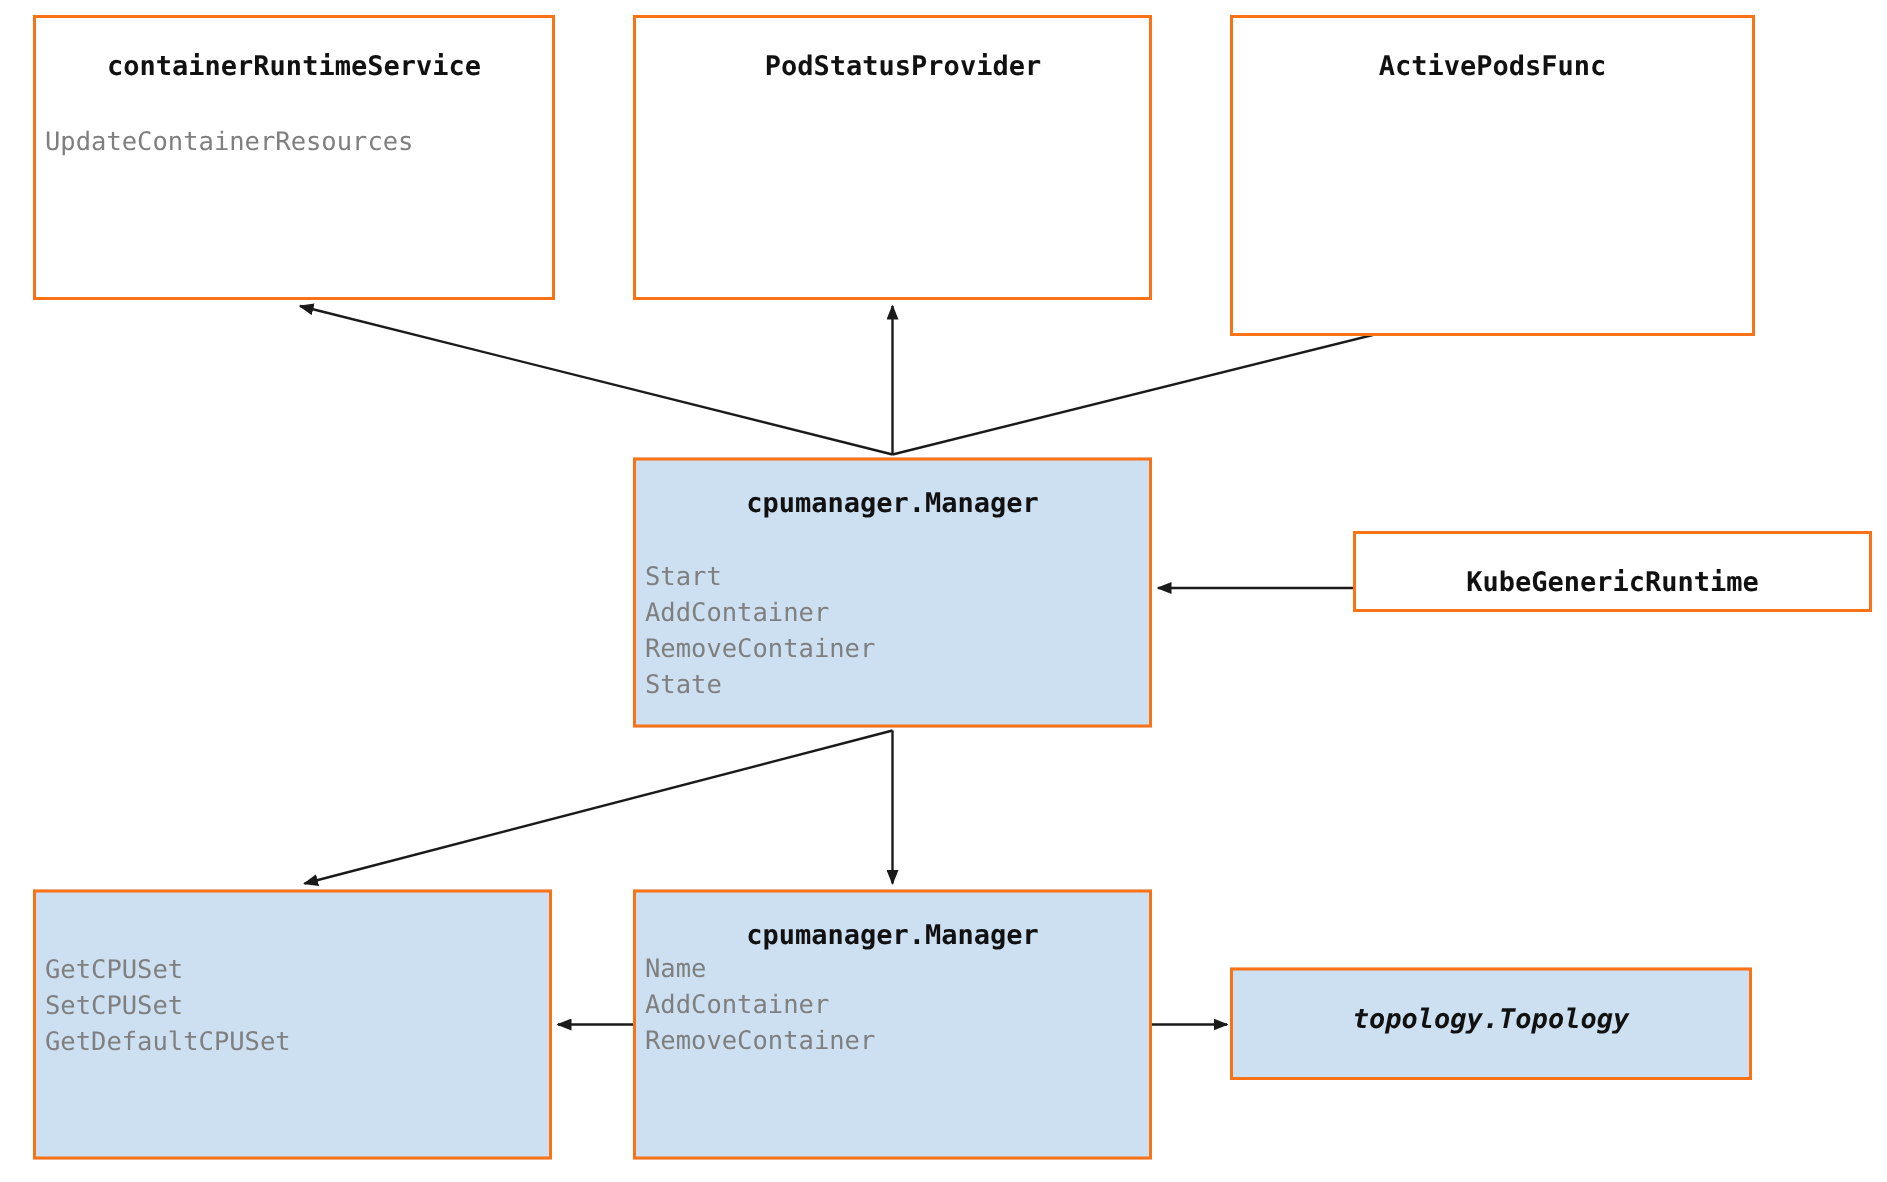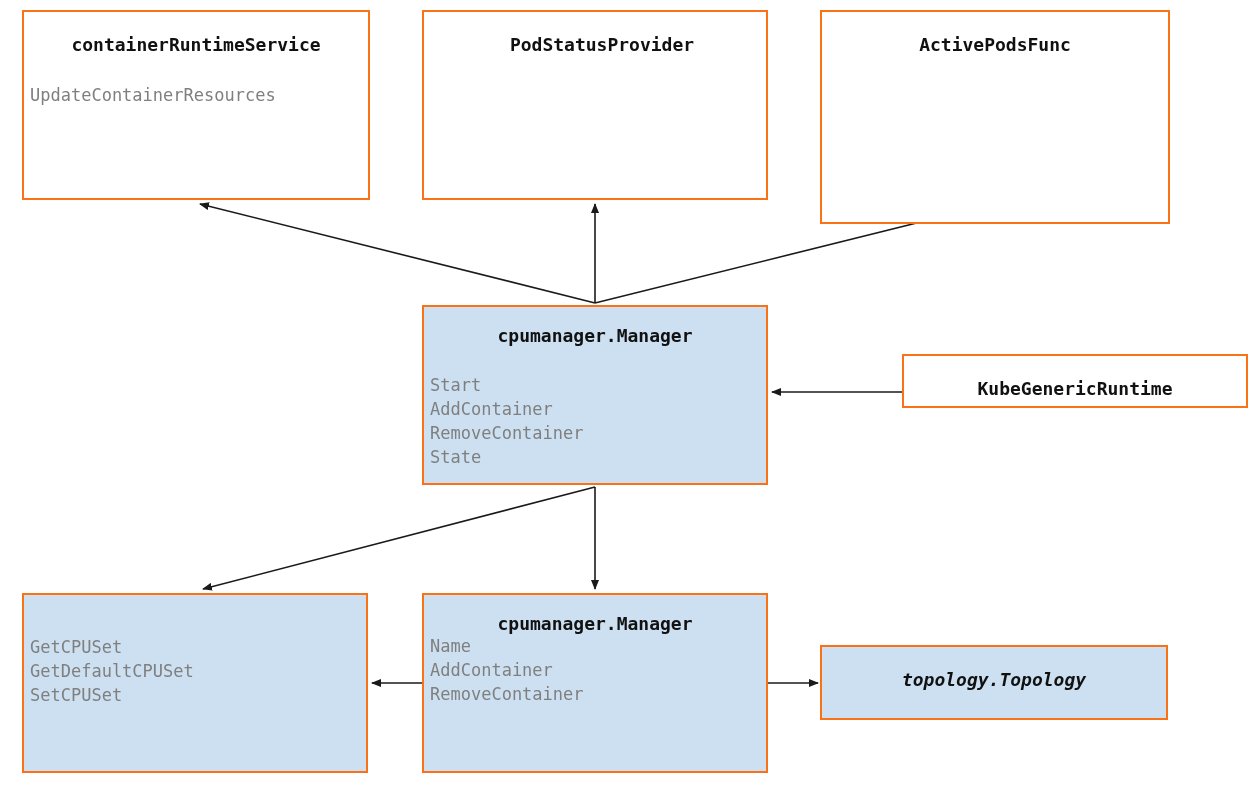--- a/index.html
+++ b/index.html
@@ -135,22 +135,22 @@
     </div>
   </div>
 
   <div class="node" id="node-kube-generic-runtime">
     <div class="node-title">KubeGenericRuntime</div>
   </div>
 
   <div class="node filled" id="node-state-state">
     <div class="node-members">
       <span class="member-line">GetCPUSet</span>
+      <span class="member-line">SetCPUSet</span>
       <span class="member-line">GetDefaultCPUSet</span>
-      <span class="member-line">SetCPUSet</span>
     </div>
   </div>
 
   <div class="node filled" id="node-cpumanager-policy">
     <div class="node-title">cpumanager.Manager</div>
     <div class="node-members">
       <span class="member-line">Name</span>
       <span class="member-line">AddContainer</span>
       <span class="member-line">RemoveContainer</span>
     </div>

